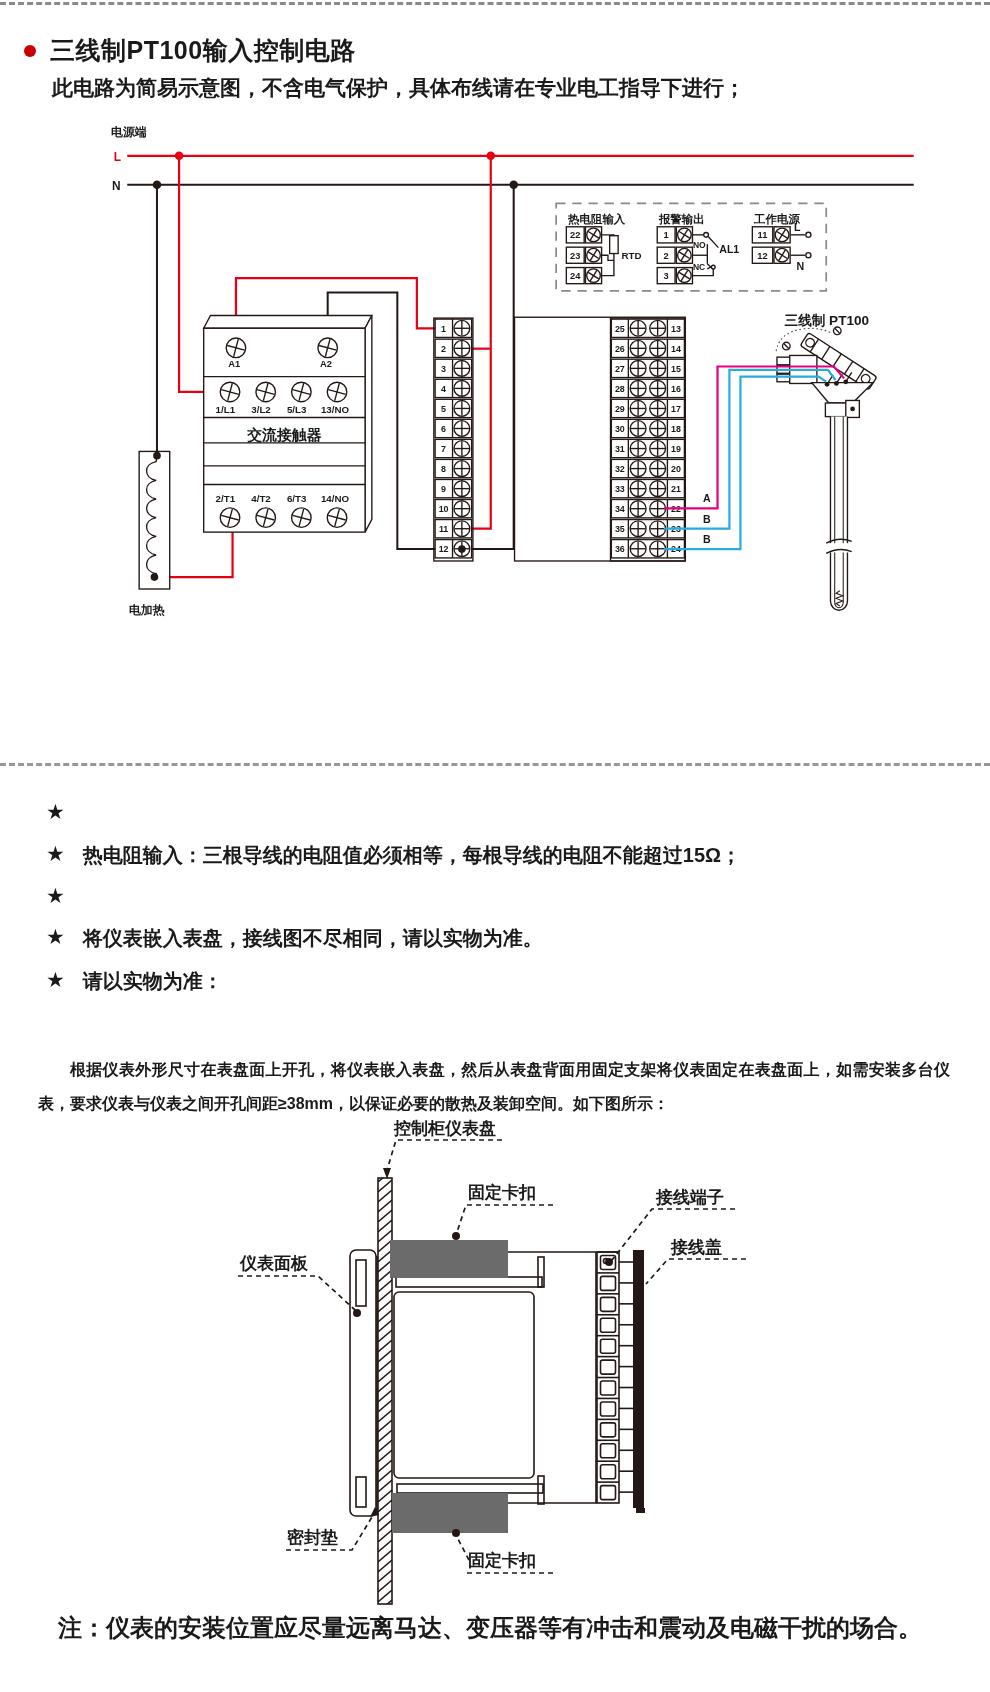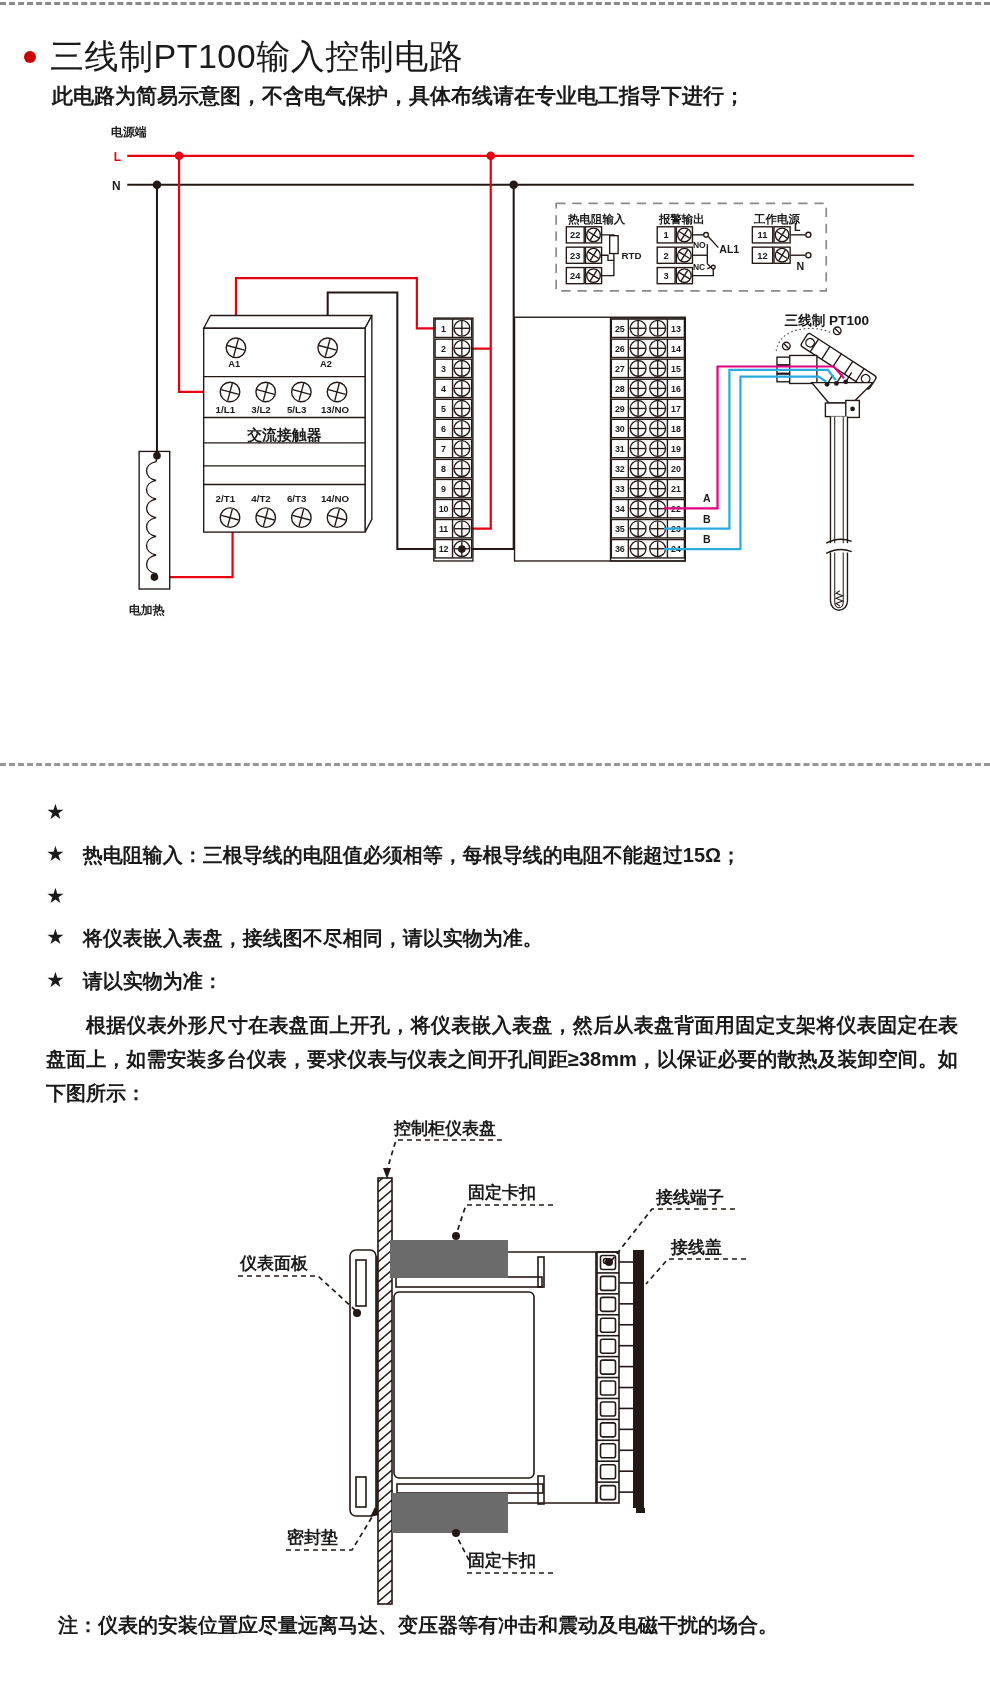--- a/index.html
+++ b/index.html
@@ -2,28 +2,28 @@
 <html><head>
 <meta charset="utf-8">
 <style>
   html,body{margin:0;padding:0;}
   body{width:990px;height:1692px;position:relative;background:#fff;
        font-family:"Liberation Sans","DejaVu Sans",sans-serif;color:#1a1a1a;}
   .abs{position:absolute;}
   .top-dash{left:0;top:2px;width:990px;border-top:3px dashed #8a8a8a;}
   .title-row{left:24px;top:34px;display:flex;align-items:center;gap:14px;}
   .dot{width:12px;height:12px;border-radius:50%;background:#c80000;display:inline-block;}
-  .page-title{font-size:34px;font-weight:normal;letter-spacing:.5px;}
-  .subtitle{left:52px;top:74px;font-size:21px;font-weight:bold;margin-top:8px;}
+  .page-title{font-size:25px;font-weight:bold;letter-spacing:.5px;}
+  .subtitle{left:52px;top:74px;font-size:21px;font-weight:bold;}
   .sep{left:0;top:763px;width:990px;border-top:3px dashed #979797;}
   .bullet{left:46px;width:910px;display:flex;gap:18px;font-size:20px;font-weight:bold;}
   .star{font-size:21px;}
-  .para{left:38px;top:1008px;width:912px;font-size:20px;font-weight:bold;
-        line-height:34px;text-indent:2em;text-align:justify;margin-left:8px;}
-  .footnote{left:58px;top:1612px;width:900px;font-size:20px;font-weight:bold;}
+  .para{left:38px;top:1053px;width:912px;font-size:16px;font-weight:bold;
+        line-height:34px;text-indent:2em;text-align:justify;}
+  .footnote{left:58px;top:1612px;width:900px;font-size:24px;font-weight:bold;}
   svg text{font-family:"Liberation Sans","DejaVu Sans",sans-serif;fill:#1a1a1a;}
   .ln{stroke:#231815;fill:none;stroke-width:1.6;}
   .lnw{stroke:#231815;fill:#fff;stroke-width:1.6;}
   .thk{stroke:#231815;fill:none;stroke-width:2.4;}
   .b{font-weight:bold;}
 </style>
 </head>
 <body>
 
 <div class="abs top-dash"></div>

